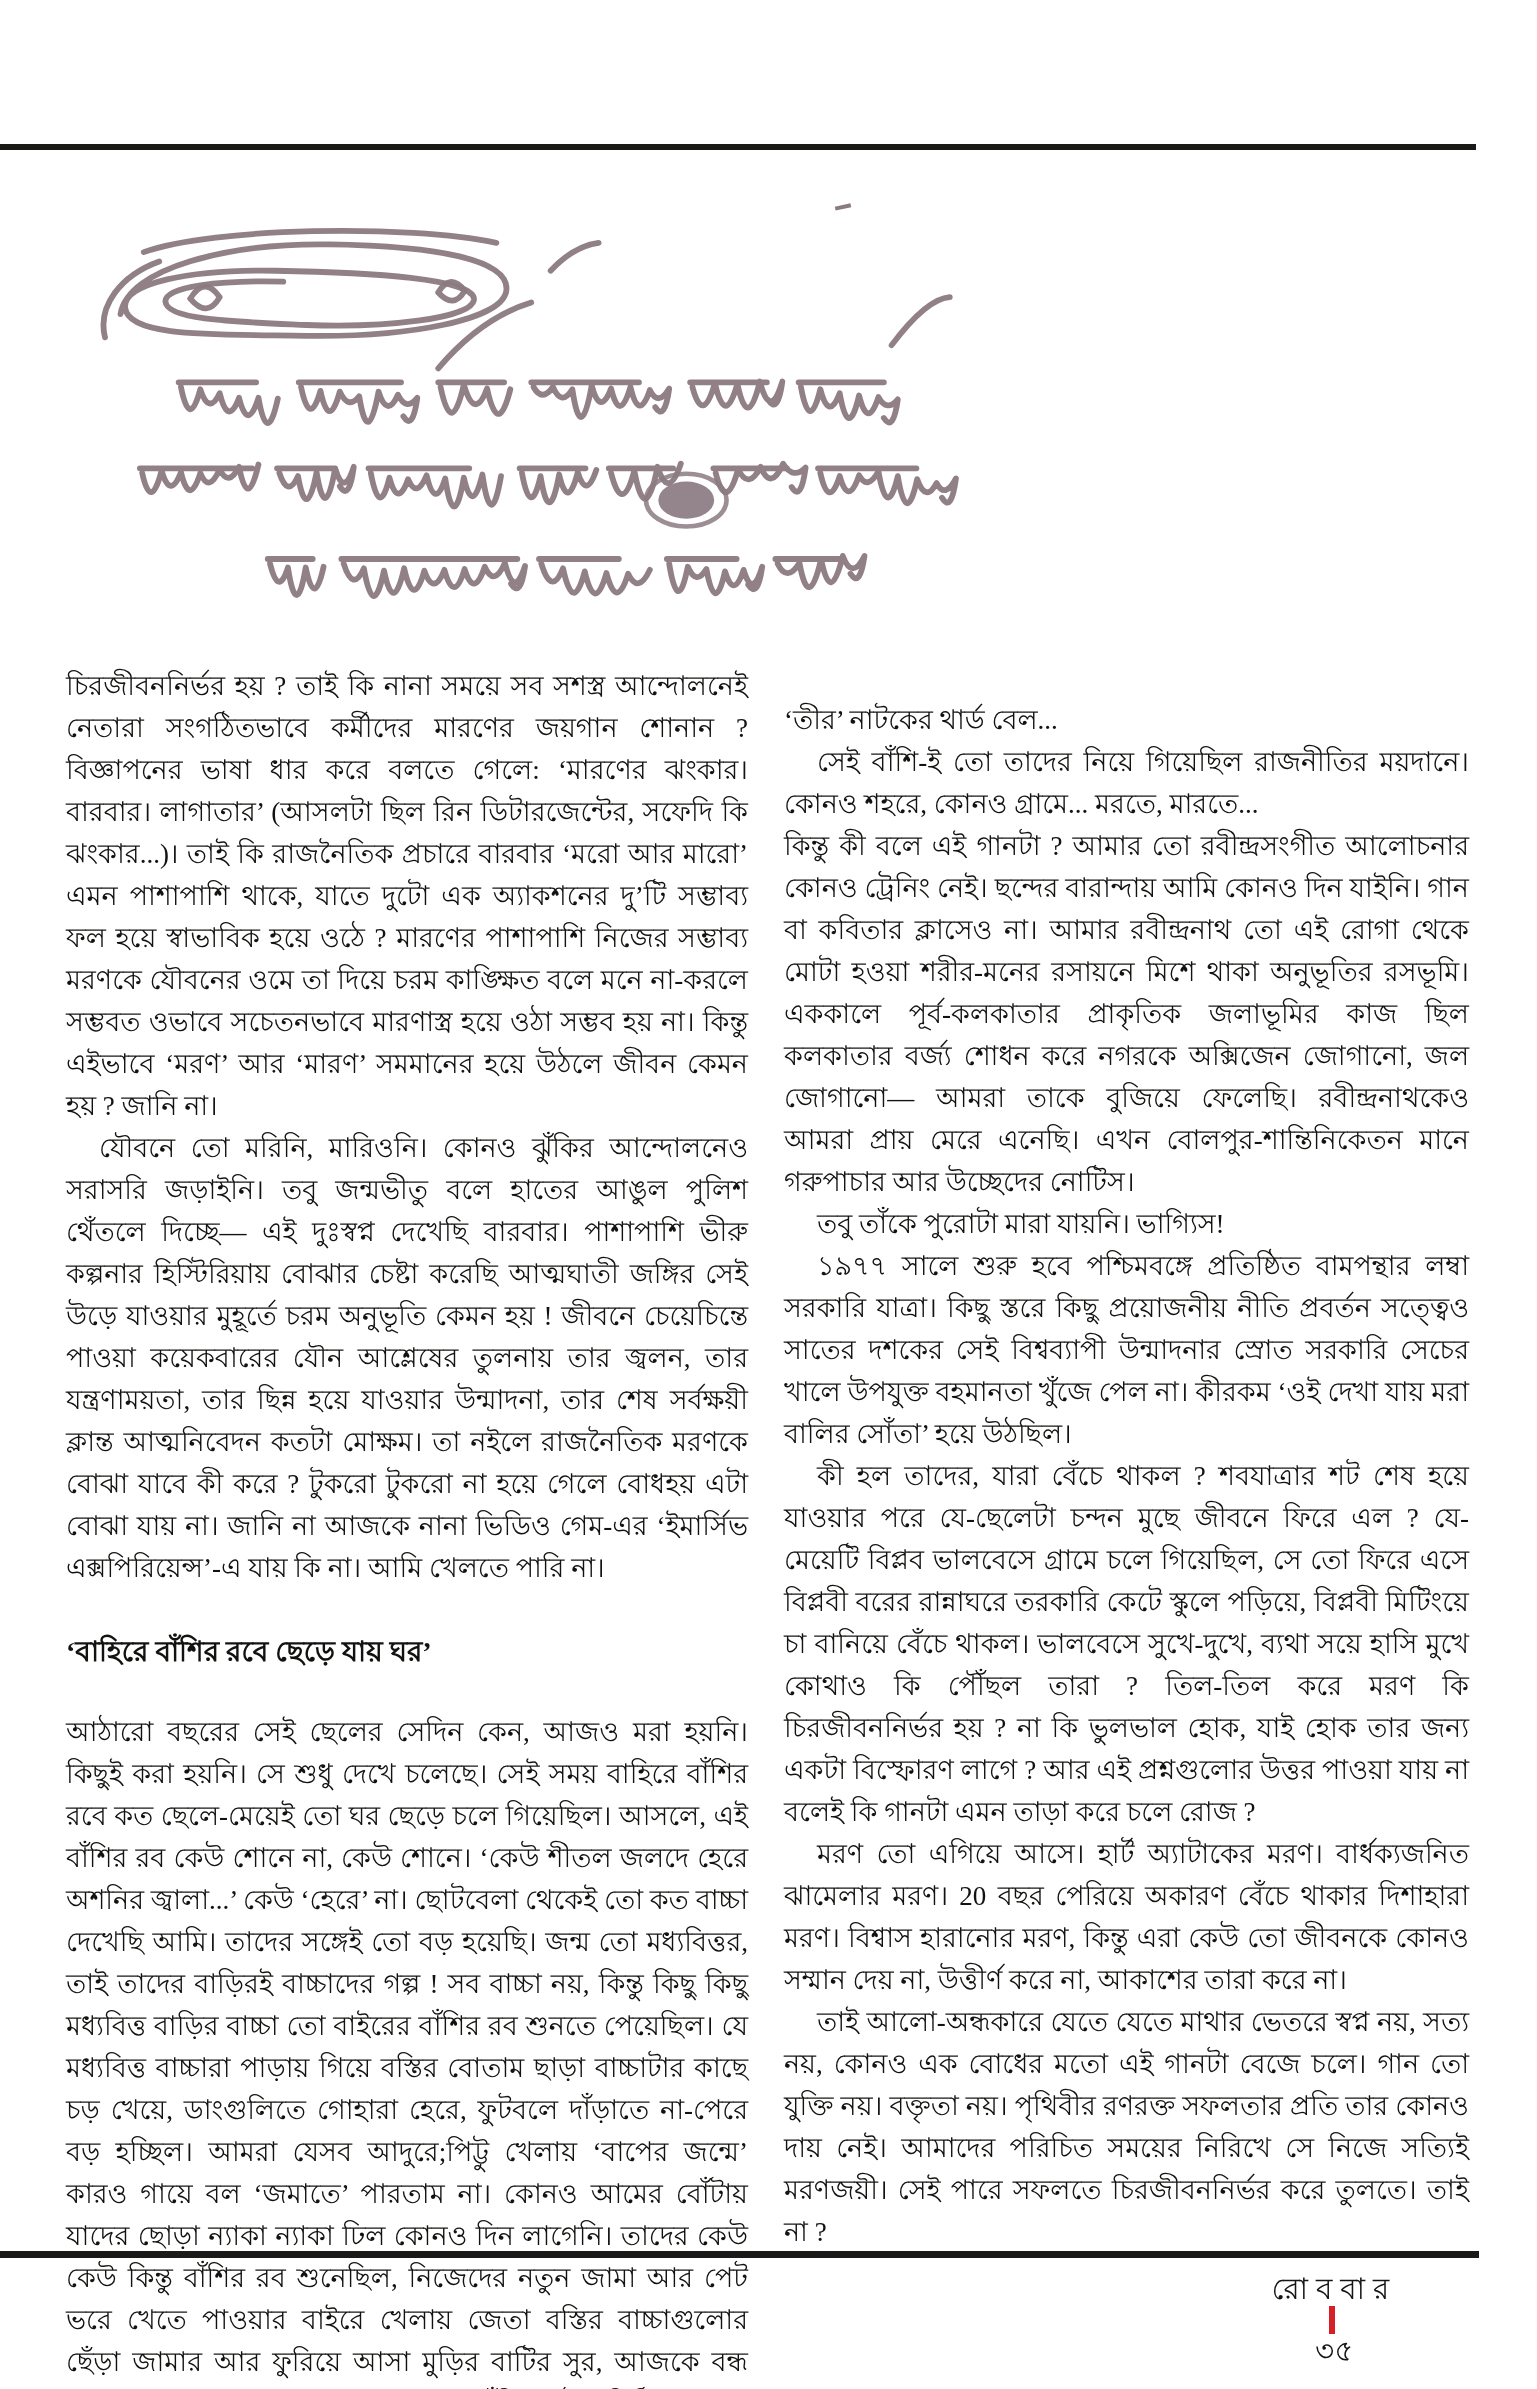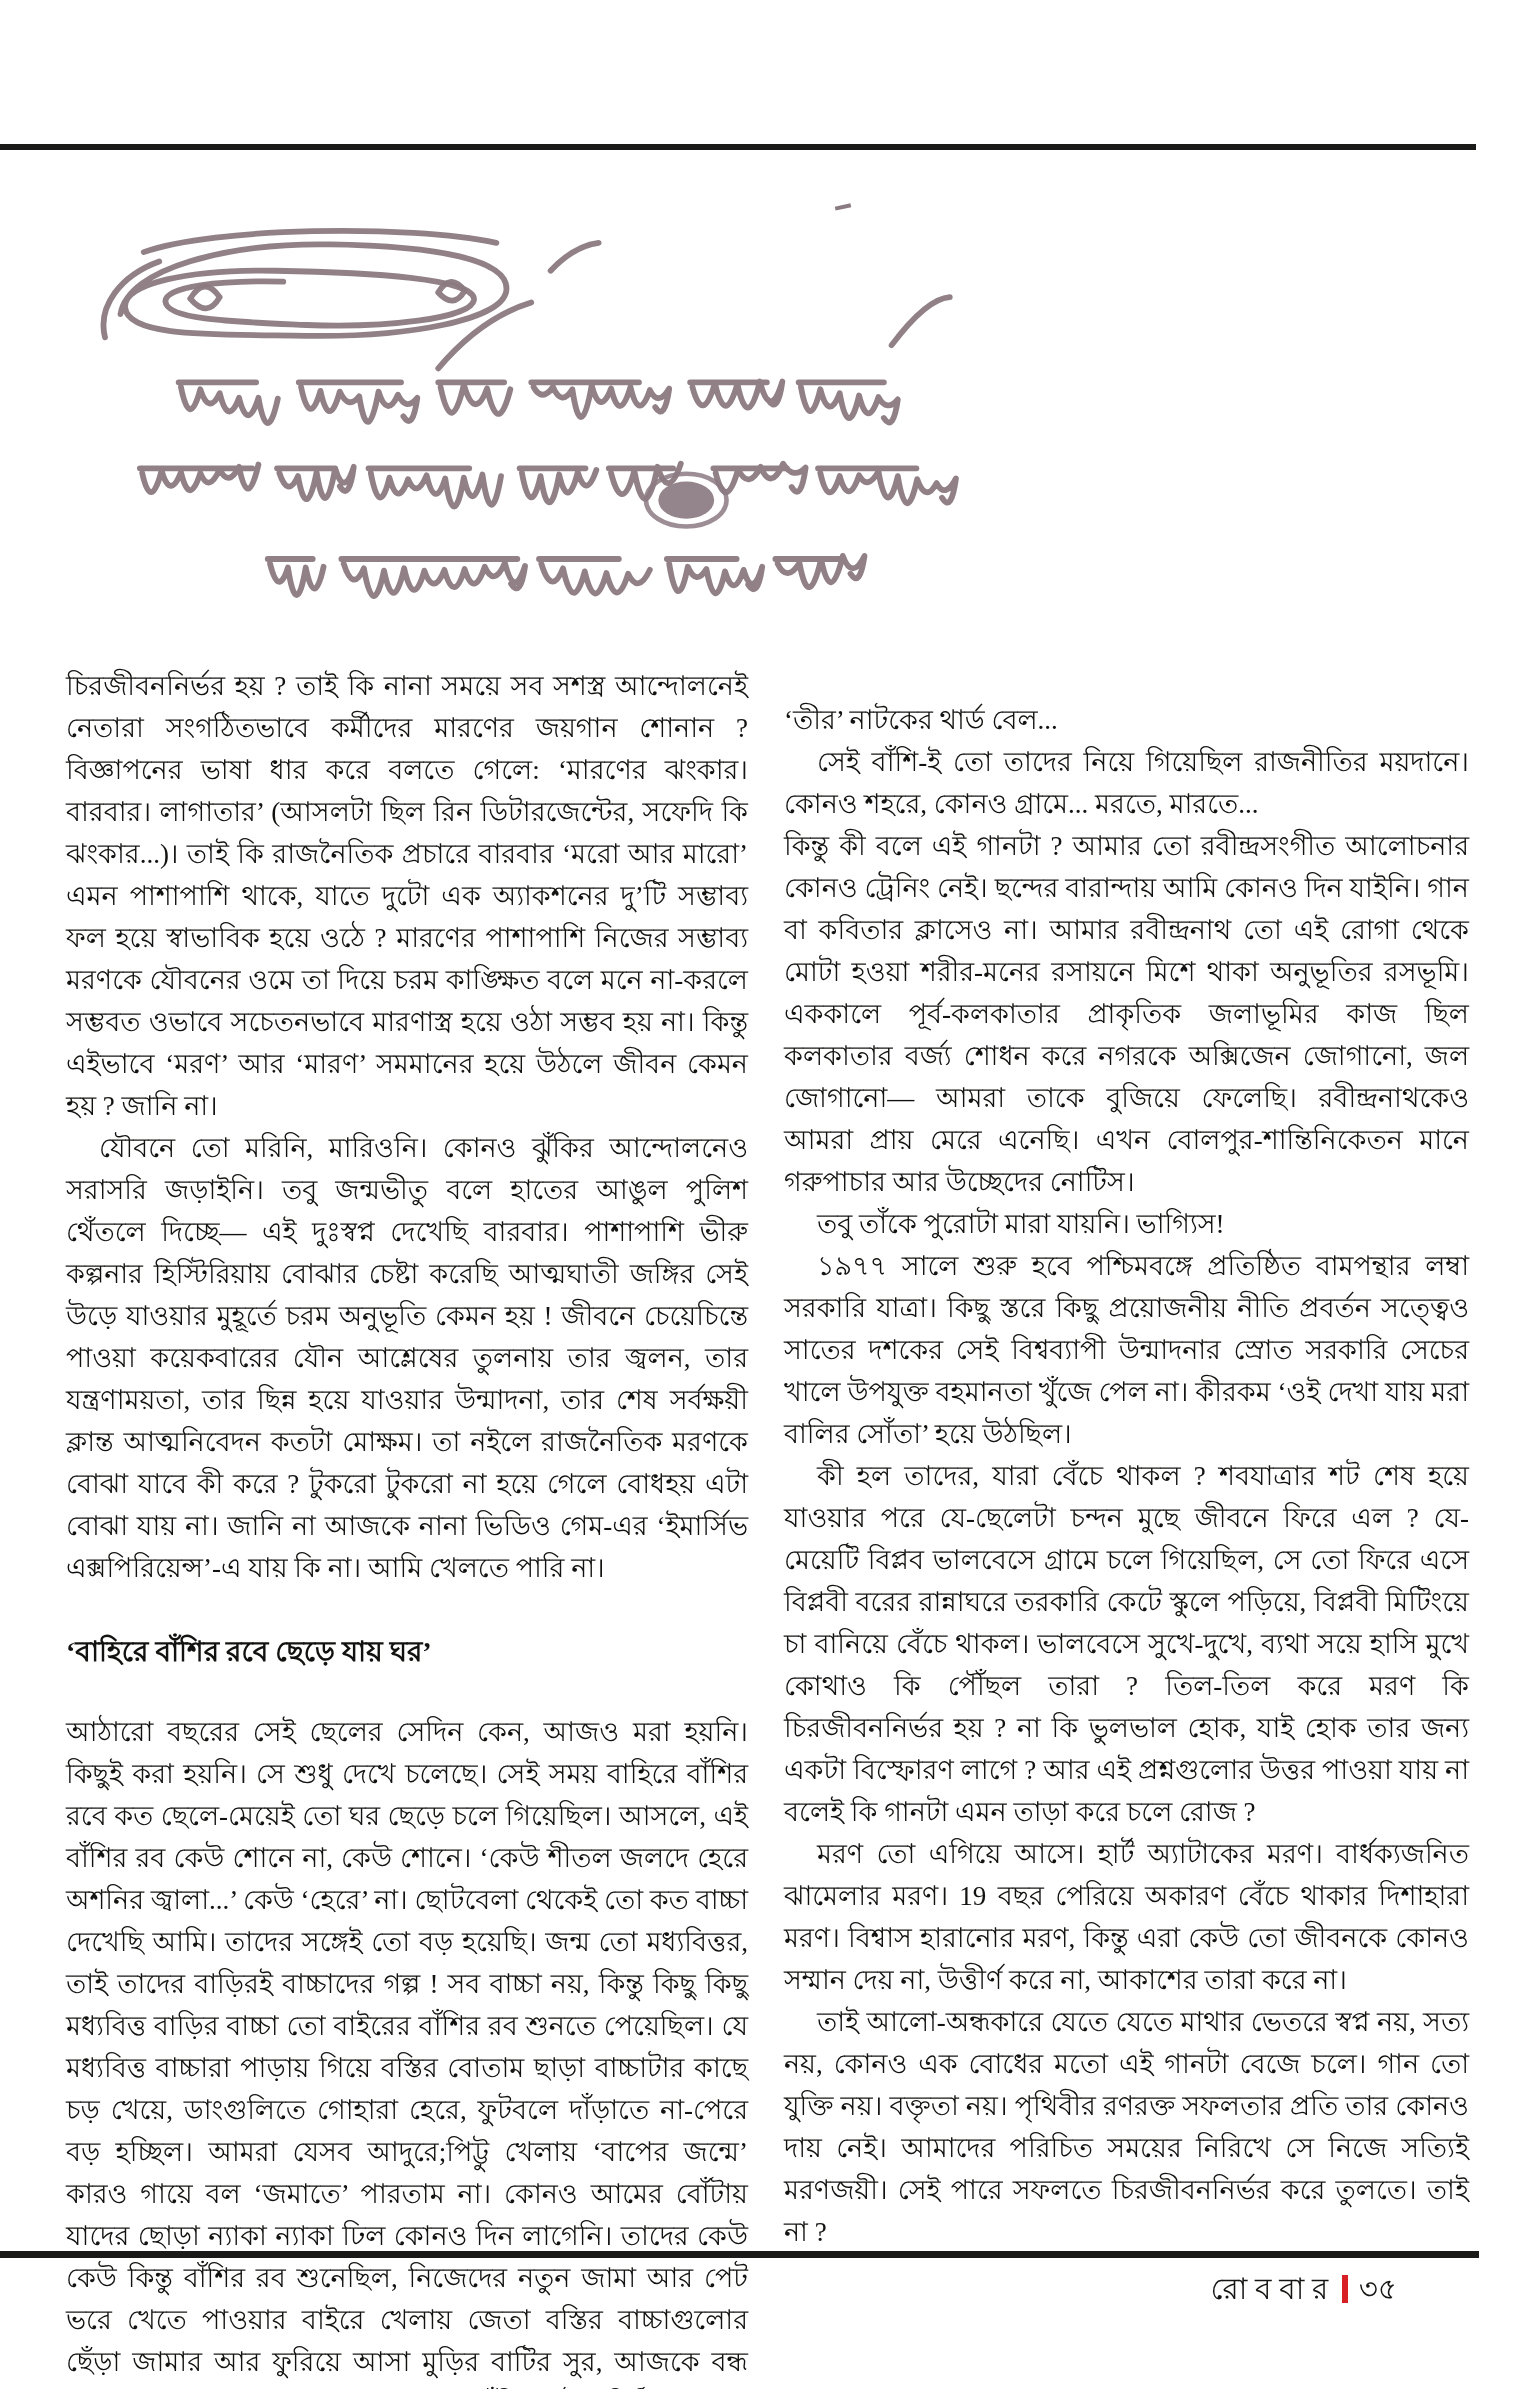--- a/index.html
+++ b/index.html
@@ -29,21 +29,21 @@
   }
   #right-col h2{margin:45px 0 43px 0;}
   #handwriting-svg{position:absolute;left:74px;top:221px;}
   #stray-mark{
     position:absolute;left:835px;top:205px;width:15.5px;height:3.9px;
     transform:rotate(-12deg);
   }
   #footer{
     position:absolute;top:2272px;right:141px;
     display:flex;align-items:center;
-    font-size:29.5px;line-height:34px;color:#141412;
+    font-size:29.5px;line-height:34px;color:#141412;flex-direction:column;
   }
   #footer .mag{letter-spacing:7.8px;}
   #footer .divider{width:5.4px;height:28px;margin:0 11px 0 6.2px;}
 </style>
 </head>
 <body>
 
 <div id="page">
 
   <div id="top-rule" class="rule" style="background: rgb(26, 26, 24);"></div>
@@ -86,21 +86,21 @@
     <p>আঠারো বছরের সেই ছেলের সেদিন কেন, আজও মরা হয়নি। কিছুই করা হয়নি। সে শুধু দেখে চলেছে। সেই সময় বাহিরে বাঁশির রবে কত ছেলে-মেয়েই তো ঘর ছেড়ে চলে গিয়েছিল। আসলে, এই বাঁশির রব কেউ শোনে না, কেউ শোনে। ‘কেউ শীতল জলদে হেরে অশনির জ্বালা...’ কেউ ‘হেরে’ না। ছোটবেলা থেকেই তো কত বাচ্চা দেখেছি আমি। তাদের সঙ্গেই তো বড় হয়েছি। জন্ম তো মধ্যবিত্তর, তাই তাদের বাড়িরই বাচ্চাদের গল্প ! সব বাচ্চা নয়, কিন্তু কিছু কিছু মধ্যবিত্ত বাড়ির বাচ্চা তো বাইরের বাঁশির রব শুনতে পেয়েছিল। যে মধ্যবিত্ত বাচ্চারা পাড়ায় গিয়ে বস্তির বোতাম ছাড়া বাচ্চাটার কাছে চড় খেয়ে, ডাংগুলিতে গোহারা হেরে, ফুটবলে দাঁড়াতে না-পেরে বড় হচ্ছিল। আমরা যেসব আদুরে;পিট্টু খেলায় ‘বাপের জন্মে’ কারও গায়ে বল ‘জমাতে’ পারতাম না। কোনও আমের বোঁটায় যাদের ছোড়া ন্যাকা ন্যাকা ঢিল কোনও দিন লাগেনি। তাদের কেউ কেউ কিন্তু বাঁশির রব শুনেছিল, নিজেদের নতুন জামা আর পেট ভরে খেতে পাওয়ার বাইরে খেলায় জেতা বস্তির বাচ্চাগুলোর ছেঁড়া জামার আর ফুরিয়ে আসা মুড়ির বাটির সুর, আজকে বন্ধ হয়ে যাওয়া ‘বেঙ্গল ল্যাম্প’-এর কলের বাঁশি, সাউথ সিটি মল হয়ে যাওয়া ‘ঊষা’ কারখানার বাঁশি... বাবা-দাদার হাত ধরে ‘কল্লোল’ বা</p>
   </div>
 
   <div id="right-col" class="col">
     <p>‘তীর’ নাটকের থার্ড বেল...</p>
     <p class="ind">সেই বাঁশি-ই তো তাদের নিয়ে গিয়েছিল রাজনীতির ময়দানে। কোনও শহরে, কোনও গ্রামে... মরতে, মারতে...</p>
     <p>কিন্তু কী বলে এই গানটা ? আমার তো রবীন্দ্রসংগীত আলোচনার কোনও ট্রেনিং নেই। ছন্দের বারান্দায় আমি কোনও দিন যাইনি। গান বা কবিতার ক্লাসেও না। আমার রবীন্দ্রনাথ তো এই রোগা থেকে মোটা হওয়া শরীর-মনের রসায়নে মিশে থাকা অনুভূতির রসভূমি। এককালে পূর্ব-কলকাতার প্রাকৃতিক জলাভূমির কাজ ছিল কলকাতার বর্জ্য শোধন করে নগরকে অক্সিজেন জোগানো, জল জোগানো— আমরা তাকে বুজিয়ে ফেলেছি। রবীন্দ্রনাথকেও আমরা প্রায় মেরে এনেছি। এখন বোলপুর-শান্তিনিকেতন মানে গরুপাচার আর উচ্ছেদের নোটিস।</p>
     <p class="ind">তবু তাঁকে পুরোটা মারা যায়নি। ভাগ্যিস!</p>
     <p class="ind">১৯৭৭ সালে শুরু হবে পশ্চিমবঙ্গে প্রতিষ্ঠিত বামপন্থার লম্বা সরকারি যাত্রা। কিছু স্তরে কিছু প্রয়োজনীয় নীতি প্রবর্তন সত্ত্বেও সাতের দশকের সেই বিশ্বব্যাপী উন্মাদনার স্রোত সরকারি সেচের খালে উপযুক্ত বহমানতা খুঁজে পেল না। কীরকম ‘ওই দেখা যায় মরা বালির সোঁতা’ হয়ে উঠছিল।</p>
     <p class="ind">কী হল তাদের, যারা বেঁচে থাকল ? শবযাত্রার শট শেষ হয়ে যাওয়ার পরে যে-ছেলেটা চন্দন মুছে জীবনে ফিরে এল ? যে-মেয়েটি বিপ্লব ভালবেসে গ্রামে চলে গিয়েছিল, সে তো ফিরে এসে বিপ্লবী বরের রান্নাঘরে তরকারি কেটে স্কুলে পড়িয়ে, বিপ্লবী মিটিংয়ে চা বানিয়ে বেঁচে থাকল। ভালবেসে সুখে-দুখে, ব্যথা সয়ে হাসি মুখে কোথাও কি পৌঁছল তারা ? তিল-তিল করে মরণ কি চিরজীবননির্ভর হয় ? না কি ভুলভাল হোক, যাই হোক তার জন্য একটা বিস্ফোরণ লাগে ? আর এই প্রশ্নগুলোর উত্তর পাওয়া যায় না বলেই কি গানটা এমন তাড়া করে চলে রোজ ?</p>
-    <p class="ind">মরণ তো এগিয়ে আসে। হার্ট অ্যাটাকের মরণ। বার্ধক্যজনিত ঝামেলার মরণ। 19 বছর পেরিয়ে অকারণ বেঁচে থাকার দিশাহারা মরণ। বিশ্বাস হারানোর মরণ, কিন্তু এরা কেউ তো জীবনকে কোনও সম্মান দেয় না, উত্তীর্ণ করে না, আকাশের তারা করে না।</p>
+    <p class="ind">মরণ তো এগিয়ে আসে। হার্ট অ্যাটাকের মরণ। বার্ধক্যজনিত ঝামেলার মরণ। 20 বছর পেরিয়ে অকারণ বেঁচে থাকার দিশাহারা মরণ। বিশ্বাস হারানোর মরণ, কিন্তু এরা কেউ তো জীবনকে কোনও সম্মান দেয় না, উত্তীর্ণ করে না, আকাশের তারা করে না।</p>
     <p class="ind">তাই আলো-অন্ধকারে যেতে যেতে মাথার ভেতরে স্বপ্ন নয়, সত্য নয়, কোনও এক বোধের মতো এই গানটা বেজে চলে। গান তো যুক্তি নয়। বক্তৃতা নয়। পৃথিবীর রণরক্ত সফলতার প্রতি তার কোনও দায় নেই। আমাদের পরিচিত সময়ের নিরিখে সে নিজে সত্যিই মরণজয়ী। সেই পারে সফলতে চিরজীবননির্ভর করে তুলতে। তাই না ?</p>
 
   </div>
 
   <div id="bottom-rule" class="rule" style="background: rgb(26, 26, 24);"></div>
 
   <div id="footer">
     <span class="mag">রোববার</span>
     <span class="divider" style="background: rgb(216, 31, 38);"></span>
     <span class="pagenum">৩৫</span>

